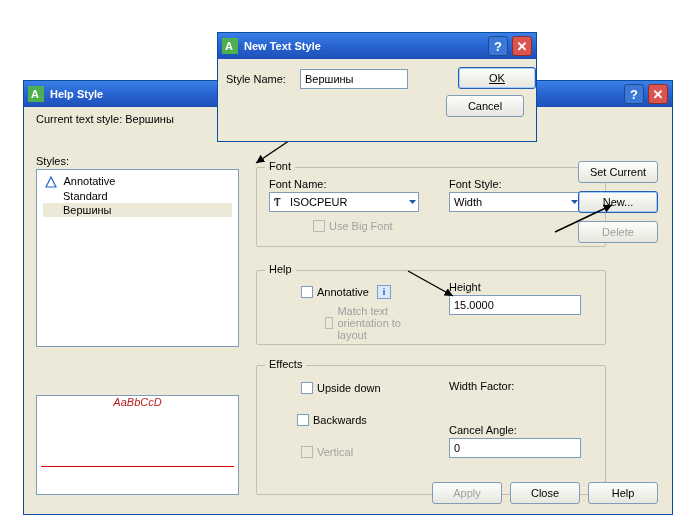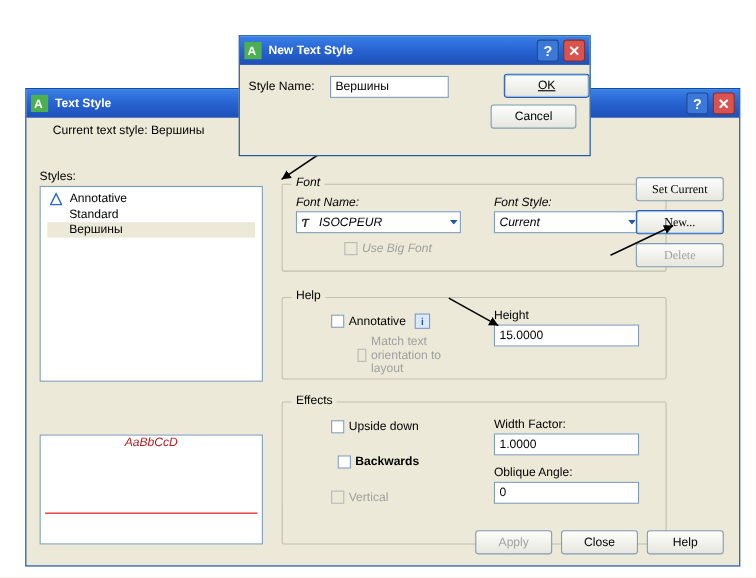--- a/index.html
+++ b/index.html
@@ -18,21 +18,21 @@
     width: 20px; height: 20px; background: #d9534f; border: 1px solid #8b2d29;
     border-radius: 3px; color: #fff; display: inline-flex; align-items: center; justify-content: center;
     margin-left: 4px; font-weight: bold; font-size: 13px; cursor: pointer;
   }
   .tb-btn.help { background: #3c78d8; border-color: #1e4b8e; }
 
   
   .main-win { left: 23px; top: 80px; width: 650px; height: 435px; }
   .main-body { position: absolute; left: 0; top: 26px; right: 0; bottom: 0; padding: 10px 12px; }
 
-  .cur-label { color: #000; margin-left: 12px; }
+  .cur-label { color: #000; }
   .styles-container { position: absolute; left: 12px; top: 48px; width: 203px; }
   .styles-list {
     background: #fff; border: 1px solid #7f9db9; height: 178px; margin-top: 2px;
     padding: 4px 6px; overflow: auto;
   }
   .styles-list div { padding: 1px 2px; }
   .styles-list .indent { padding-left: 20px; }
   .styles-list .sel { background: #ece9d8; }
 
   .filter-row { position: absolute; left: 12px; top: 260px; width: 203px; display: flex; }
@@ -57,21 +57,21 @@
   .preview .redline { position:absolute; left:4px; right:4px; top:70px; height:1px; background:#d00; }
 
   .group {
     position: absolute; border: 1px solid #c0c0b0; border-radius: 2px;
     background: #ece9d8;
   }
   .group .legend {
     position: absolute; top: -8px; left: 8px; background: #ece9d8; padding: 0 4px; color: #000;
   }
 
-  .font-group  { left: 232px; top: 60px;  width: 350px; height: 80px; font-style: italic; }
+  .font-group  { left: 232px; top: 60px;  width: 350px; height: 80px; }
   .size-group  { left: 232px; top: 163px; width: 350px; height: 75px; }
   .fx-group    { left: 232px; top: 258px; width: 350px; height: 130px; }
 
   .lbl { color: #000; }
   .disabled { color: #a0a0a0; }
 
   .fieldcombo {
     display: flex; align-items: center; background: #fff; border: 1px solid #7f9db9;
     height: 20px; padding: 0 2px 0 4px;
   }
@@ -86,21 +86,21 @@
   .btn {
     height: 22px; background: linear-gradient(#fdfdfd,#e7e7de);
     border: 1px solid #7f9db9; border-radius: 3px; padding: 0 8px;
     display: inline-flex; align-items: center; justify-content: center; cursor: pointer;
     min-width: 70px;
   }
   .btn.primary { border: 1px solid #2a5db0; box-shadow: inset 0 0 0 1px #9ecfff; }
   .btn.disabled { color:#a0a0a0; cursor:default; }
 
   .right-btns { position: absolute; right: 14px; top: 54px; width: 80px; display:flex; flex-direction:column; gap:8px; }
-  .right-btns .btn { width:100%;font-family:Liberation Serif, serif; }
+  .right-btns .btn { width:100%; }
 
   .bottom-btns { position: absolute; right: 14px; bottom: 10px; display: flex; gap: 8px; }
 
   
   .new-win { left: 217px; top: 32px; width: 320px; height: 110px; z-index: 10; }
   .new-body { position: absolute; left: 0; top: 26px; right: 0; bottom: 0; padding: 10px 12px; }
 
   .info-icon {
     width:14px; height:14px; border:1px solid #7f9db9; background:#dbe9ff;
     display:inline-flex; align-items:center; justify-content:center; font-weight:bold;
@@ -114,21 +114,21 @@
 </style>
 </head>
 <body>
 
 <div class="window main-win">
   <div class="titlebar">
     <svg class="app-icon" viewBox="0 0 16 16">
         <rect width="16" height="16" fill="#4caf50"></rect>
         <text x="3" y="12" font-size="10" fill="#fff">A</text>
       </svg>
-    <span>Text Style</span>
+    <span>Help Style</span>
     <span class="tb-spacer"></span>
     <span class="tb-btn help">?</span>
     <span class="tb-btn">✕</span>
   </div>
 
   <div class="main-body">
     <div style="position:absolute; left:12px; top:6px;">
       <span class="cur-label">Current text style:</span>
       <span>Вершины</span>
     </div>
@@ -162,21 +162,21 @@
           </svg>
         <span style="flex:1; padding-left:4px;">ISOCPEUR</span>
         <span class="dd">
             <svg width="7" height="4">
               <path d="M0 0 L7 0 L3.5 4 Z" fill="#2356a8"></path>
             </svg>
           </span>
       </div>
       <div style="position:absolute; left:192px; top:10px;" class="lbl">Font Style:</div>
       <div class="fieldcombo" style="position:absolute; left:192px; top:24px; width:132px;">
-        <span style="flex:1;">Current</span>
+        <span style="flex:1;">Width</span>
         <span class="dd">
             <svg width="7" height="4">
               <path d="M0 0 L7 0 L3.5 4 Z" fill="#2356a8"></path>
             </svg>
           </span>
       </div>
       <div class="chk disabled" style="position:absolute; left:24px; top:52px;">
         <span class="box"></span>
           <span>Use Big Font</span>
       </div>
@@ -196,31 +196,30 @@
       <div style="position:absolute; left:192px; top:10px;" class="lbl">Height</div>
       <input class="textbox" style="position: absolute; left: 192px; top: 24px; width: 132px;" value="15.0000">
     </div>
 
     <div class="group fx-group">
       <span class="legend">Effects</span>
       <div class="chk" style="position:absolute; left:12px; top:16px;">
         <span class="box"></span>
           <span>Upside down</span>
       </div>
-      <div class="chk" style="position:absolute; left:18px; top:48px;font-weight:bold;">
+      <div class="chk" style="position:absolute; left:8px; top:48px;">
         <span class="box"></span>
           <span>Backwards</span>
       </div>
       <div class="chk disabled" style="position:absolute; left:12px; top:80px;">
         <span class="box"></span>
           <span>Vertical</span>
       </div>
       <div style="position:absolute; left:192px; top:14px;" class="lbl">Width Factor:</div>
-      <input class="textbox" style="position: absolute; left: 192px; top: 28px; width: 132px;" value="1.0000">
-      <div style="position:absolute; left:192px; top:58px;" class="lbl">Oblique Angle:</div>
+      <div style="position:absolute; left:192px; top:58px;" class="lbl">Cancel Angle:</div>
       <input class="textbox" style="position: absolute; left: 192px; top: 72px; width: 132px;" value="0">
     </div>
 
     <div class="right-btns">
       <button class="btn">Set Current</button>
       <button class="btn primary">New...</button>
       <button class="btn disabled">Delete</button>
     </div>
 
     <div class="bottom-btns">

